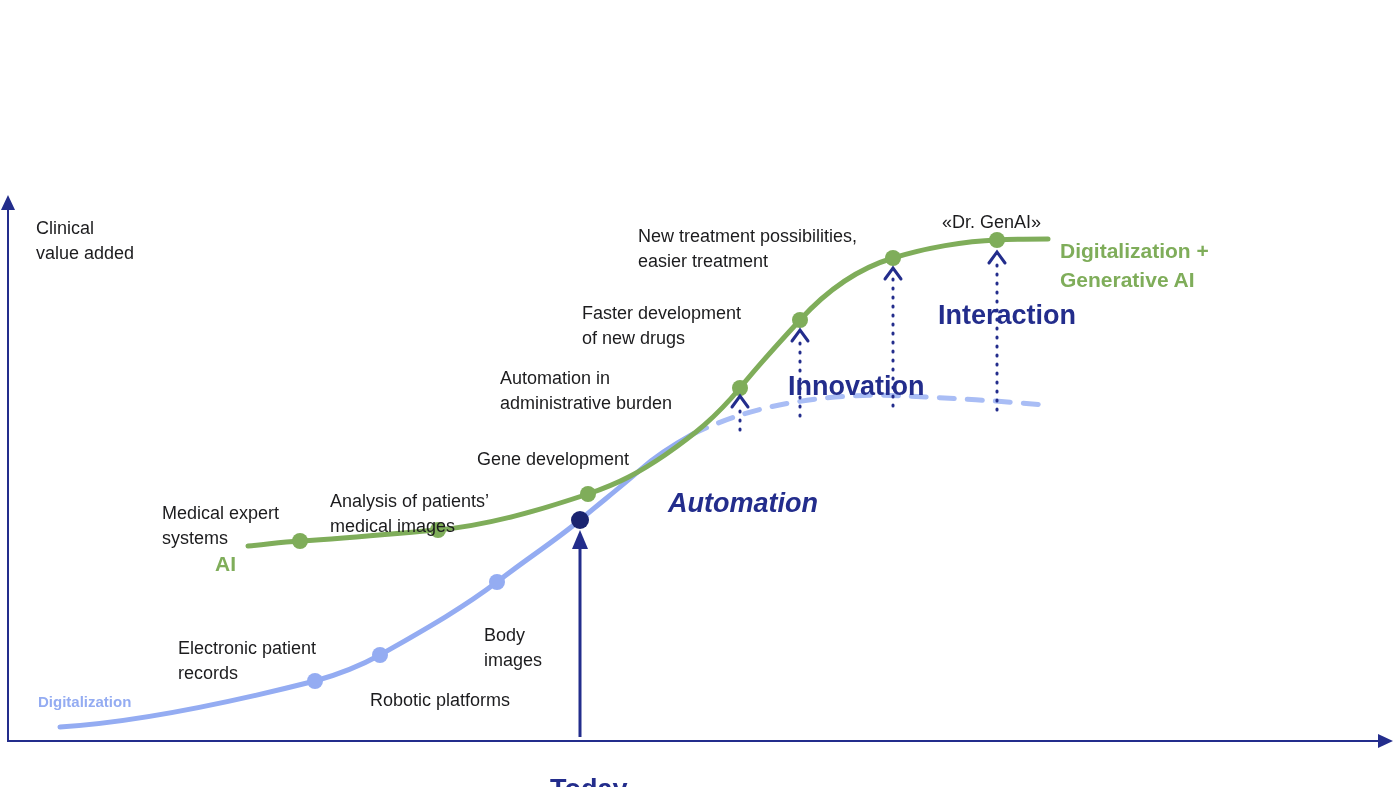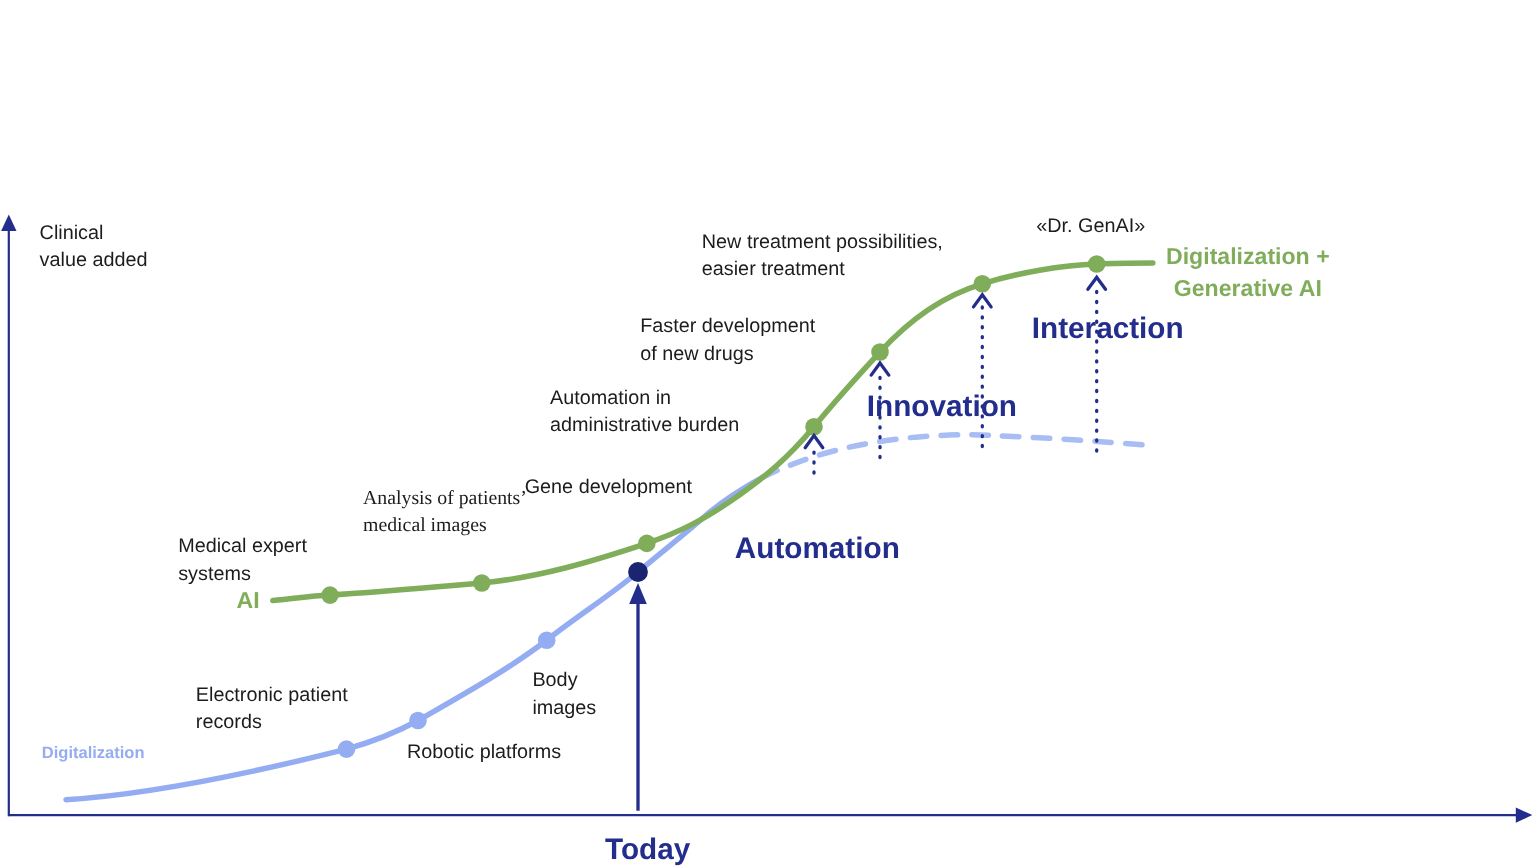--- a/index.html
+++ b/index.html
@@ -11,37 +11,38 @@
     font-family: "Liberation Sans", sans-serif;
     overflow: hidden;
   }
   #diagram-svg { position: absolute; left: 0; top: 0; }
   .lbl {
     position: absolute;
     font-size: 18px;
     line-height: 1.38;
     color: #1c1c1e;
     white-space: pre-line;
+    margin-top: 17px;
   }
   .lbl.bold-navy {
     color: #232d8c;
     font-weight: 700;
     font-size: 27px;
   }
   .lbl.bold-green {
     color: #7fad5a;
     font-weight: 700;
     font-size: 21px;
   }
   .lbl.bold-blue {
     color: #94acf2;
     font-weight: 700;
     font-size: 15px;
   }
-  .lbl.center { text-align: center; }
+  .lbl.center { }
 </style>
 </head>
 <body>
 
 <div id="stage">
 
   <svg id="diagram-svg" width="1400" height="787" viewBox="0 0 1400 787">
 
     <line x1="8" y1="741" x2="1380" y2="741" stroke="#232d8c" stroke-width="2"></line>
     <polygon points="1393,741 1378,734 1378,748" fill="#232d8c"></polygon>
@@ -91,21 +92,21 @@
     <line x1="580" y1="737" x2="580" y2="546" stroke="#232d8c" stroke-width="3"></line>
     <polygon points="580,530 572,549 588,549" fill="#232d8c"></polygon>
   </svg>
 
   <div class="lbl" style="left:36px; top:199px;">Clinical
 value added</div>
 
   <div class="lbl" style="left:162px; top:484px;">Medical expert
 systems</div>
 
-  <div class="lbl" style="left:330px; top:440px;font-family:Liberation Serif, serif;">Analysis of patients’
+  <div class="lbl" style="left:330px; top:472px;">Analysis of patients’
 medical images</div>
 
   <div class="lbl" style="left:477px; top:430px;">Gene development</div>
 
   <div class="lbl" style="left:500px; top:349px;">Automation in
 administrative burden</div>
 
   <div class="lbl" style="left:582px; top:284px;">Faster development
 of new drugs</div>
 
@@ -122,21 +123,21 @@
   <div class="lbl" style="left:484px; top:606px;">Body
 images</div>
 
   <div class="lbl bold-green" style="left:215px; top:533px;">AI</div>
 
   <div class="lbl bold-green center" style="left:1060px; top:220px;">Digitalization +
 Generative AI</div>
 
   <div class="lbl bold-blue" style="left:38px; top:675px;">Digitalization</div>
 
-  <div class="lbl bold-navy" style="left:668px; top:480px;">Automation</div>
+  <div class="lbl bold-navy" style="left:668px; top:468px;font-style:italic;">Automation</div>
 
   <div class="lbl bold-navy" style="left:788px; top:351px;">Innovation</div>
 
   <div class="lbl bold-navy" style="left:938px; top:280px;">Interaction</div>
 
   <div class="lbl bold-navy" style="left:550px; top:754px;">Today</div>
 
 </div>
 
 </body></html>

